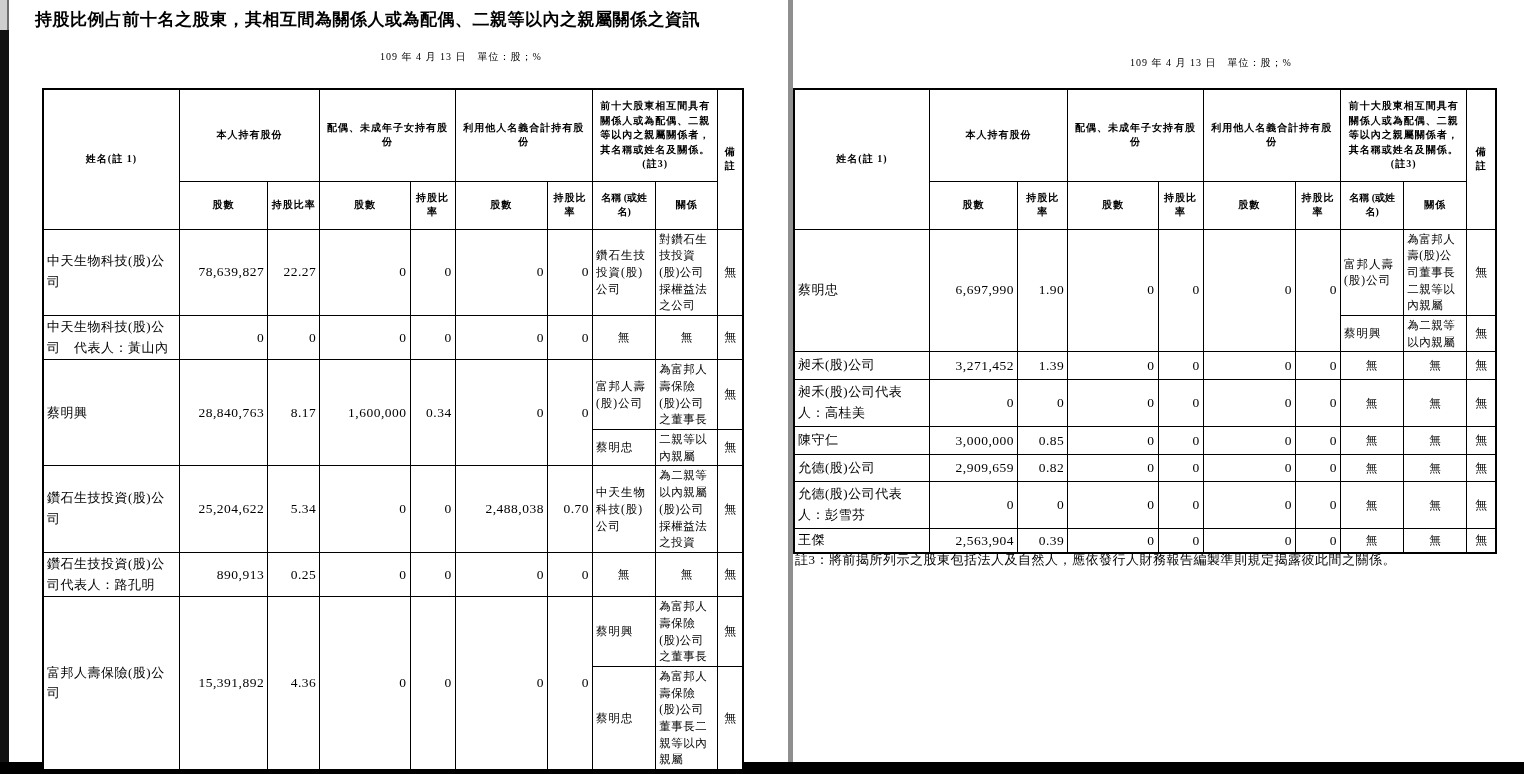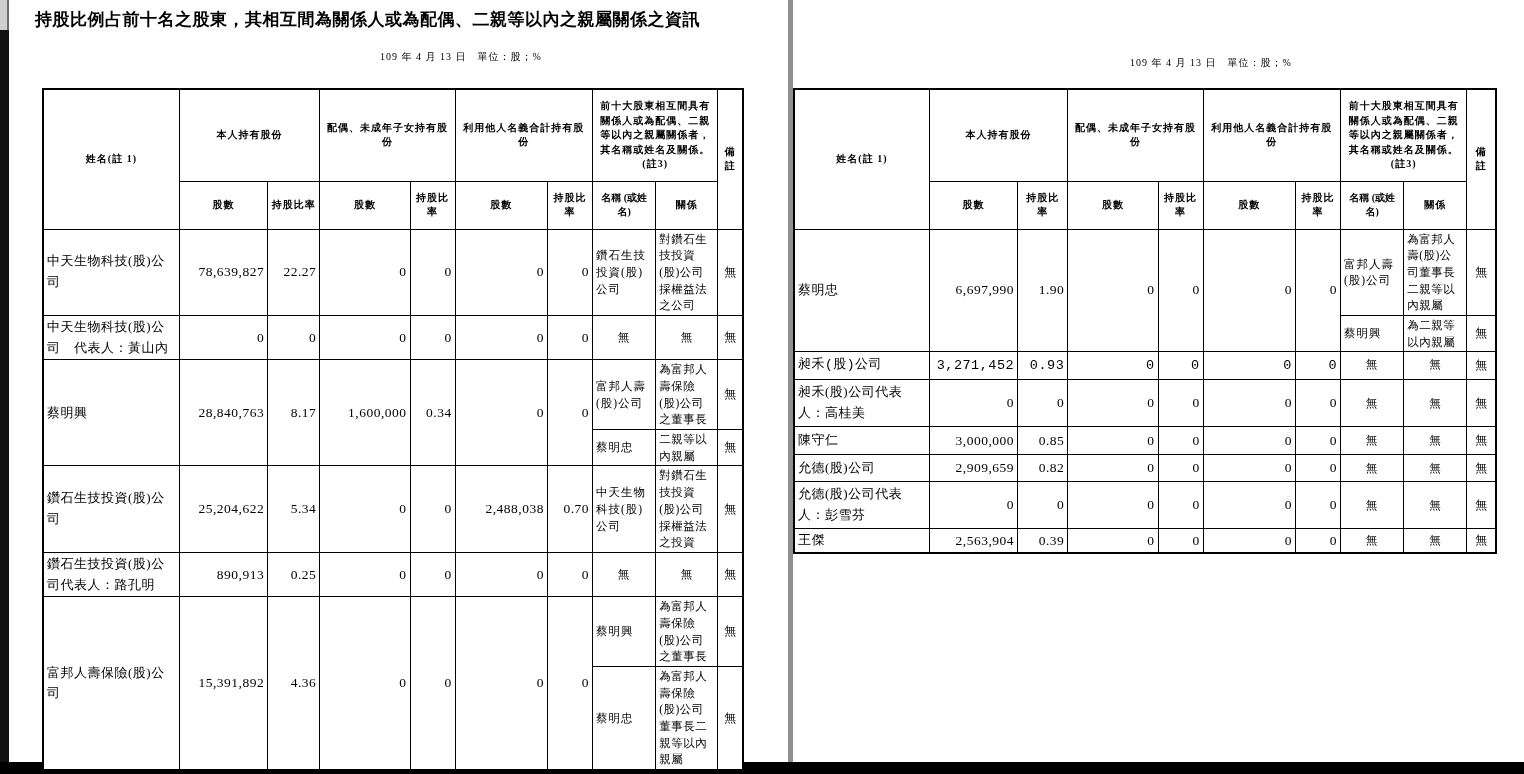--- a/index.html
+++ b/index.html
@@ -126,21 +126,21 @@
           </tr>
           <tr style="height: 78px;">
             <td class="name">鑽石生技投資(股)公司</td>
             <td class="num">25,204,622</td>
             <td class="num">5.34</td>
             <td class="num">0</td>
             <td class="num">0</td>
             <td class="num">2,488,038</td>
             <td class="num">0.70</td>
             <td class="relname">中天生物科技(股)公司</td>
-            <td class="rel">對鑽石生技投資(股)公司採權益法之投資</td>
+            <td class="rel">為二親等以內親屬(股)公司採權益法之投資</td>
             <td class="remark mid">無</td>
           </tr>
           <tr style="height: 31px;">
             <td class="name">鑽石生技投資(股)公司代表人：路孔明</td>
             <td class="num">890,913</td>
             <td class="num">0.25</td>
             <td class="num">0</td>
             <td class="num">0</td>
             <td class="num">0</td>
             <td class="num">0</td>
@@ -216,24 +216,24 @@
             <td class="num" rowspan="2">0</td>
             <td class="relname">富邦人壽(股)公司</td>
             <td class="rel">為富邦人壽(股)公司董事長二親等以內親屬</td>
             <td class="remark mid">無</td>
           </tr>
           <tr style="height: 30px;">
             <td class="relname">蔡明興</td>
             <td class="rel">為二親等以內親屬</td>
             <td class="remark mid">無</td>
           </tr>
-          <tr style="height: 28px; font-family: Liberation Mono, monospace;">
+          <tr style="height: 28px;">
             <td class="name">昶禾(股)公司</td>
             <td class="num">3,271,452</td>
-            <td class="num">0.93</td>
+            <td class="num">1.39</td>
             <td class="num">0</td>
             <td class="num">0</td>
             <td class="num">0</td>
             <td class="num">0</td>
             <td class="relname mid">無</td>
             <td class="rel mid">無</td>
             <td class="remark mid">無</td>
           </tr>
           <tr style="height: 47px;">
             <td class="name">昶禾(股)公司代表人：高桂美</td>
@@ -292,15 +292,16 @@
             <td class="num">0</td>
             <td class="num">0</td>
             <td class="relname mid">無</td>
             <td class="rel mid">無</td>
             <td class="remark mid">無</td>
           </tr>
         </tbody>
     </table>
 
     <div class="notes">
+        <div>註3：將前揭所列示之股東包括法人及自然人，應依發行人財務報告編製準則規定揭露彼此間之關係。</div>
       </div>
   </div>
 </div>
 
 </body></html>

